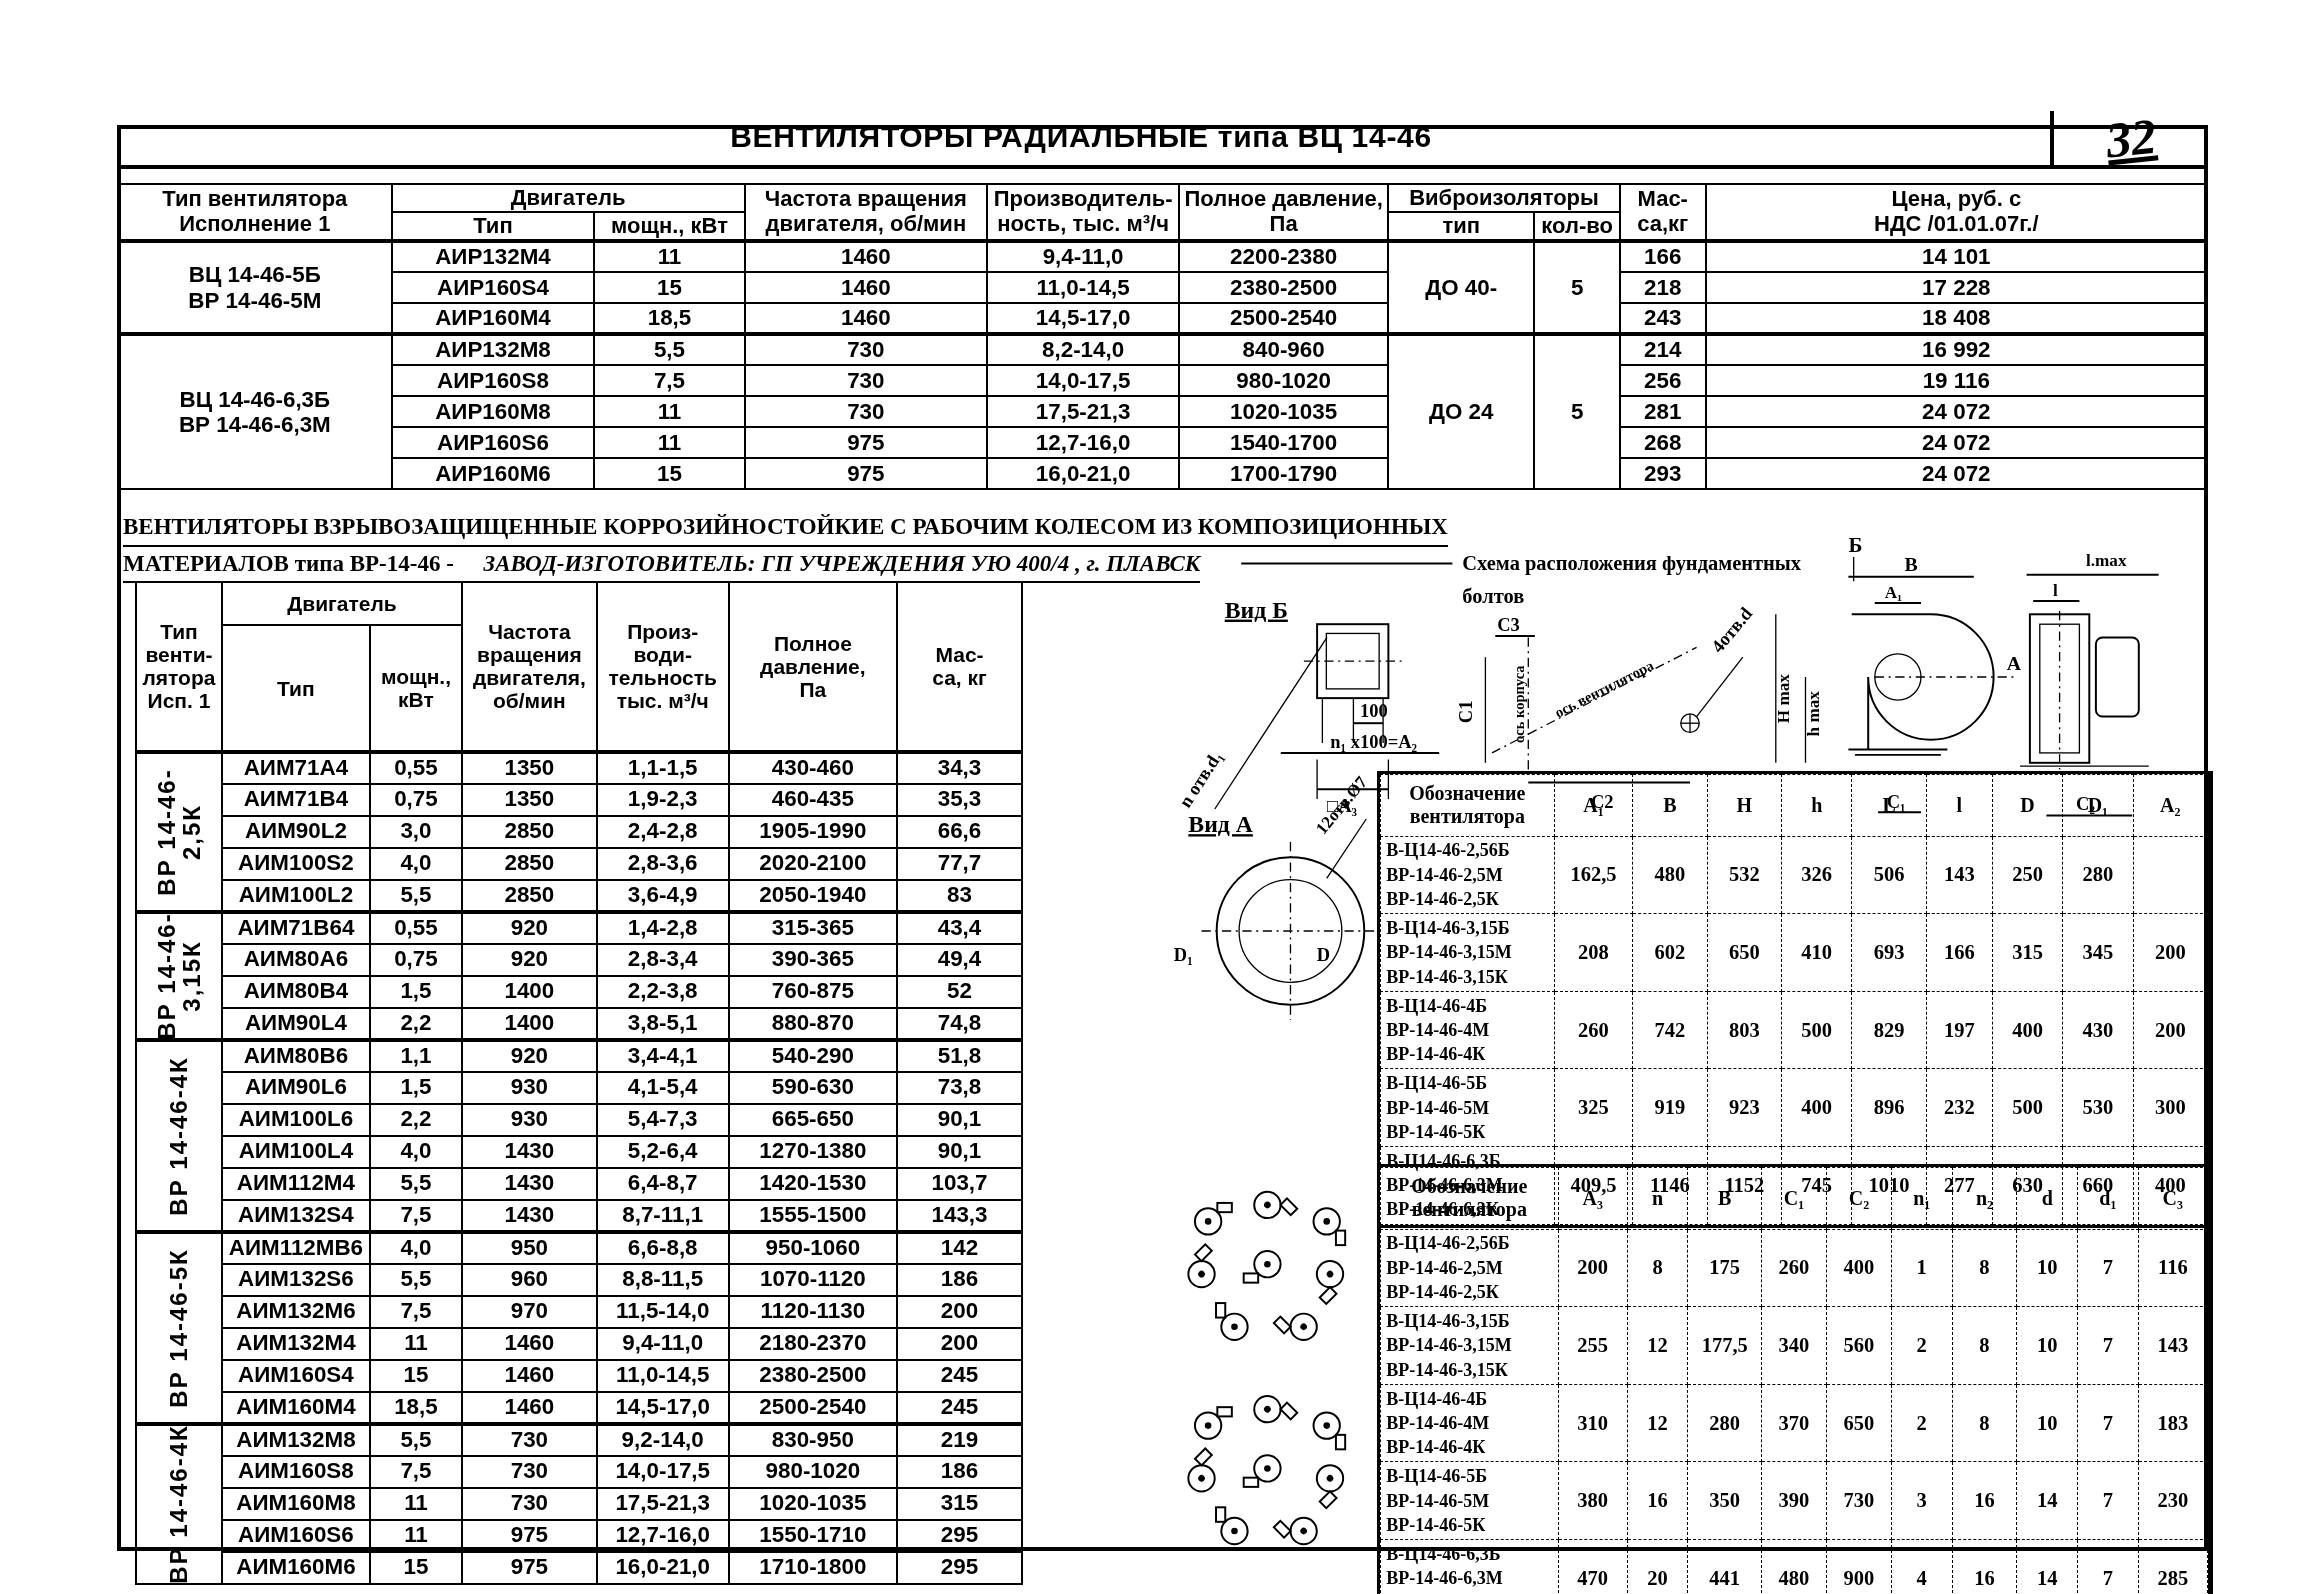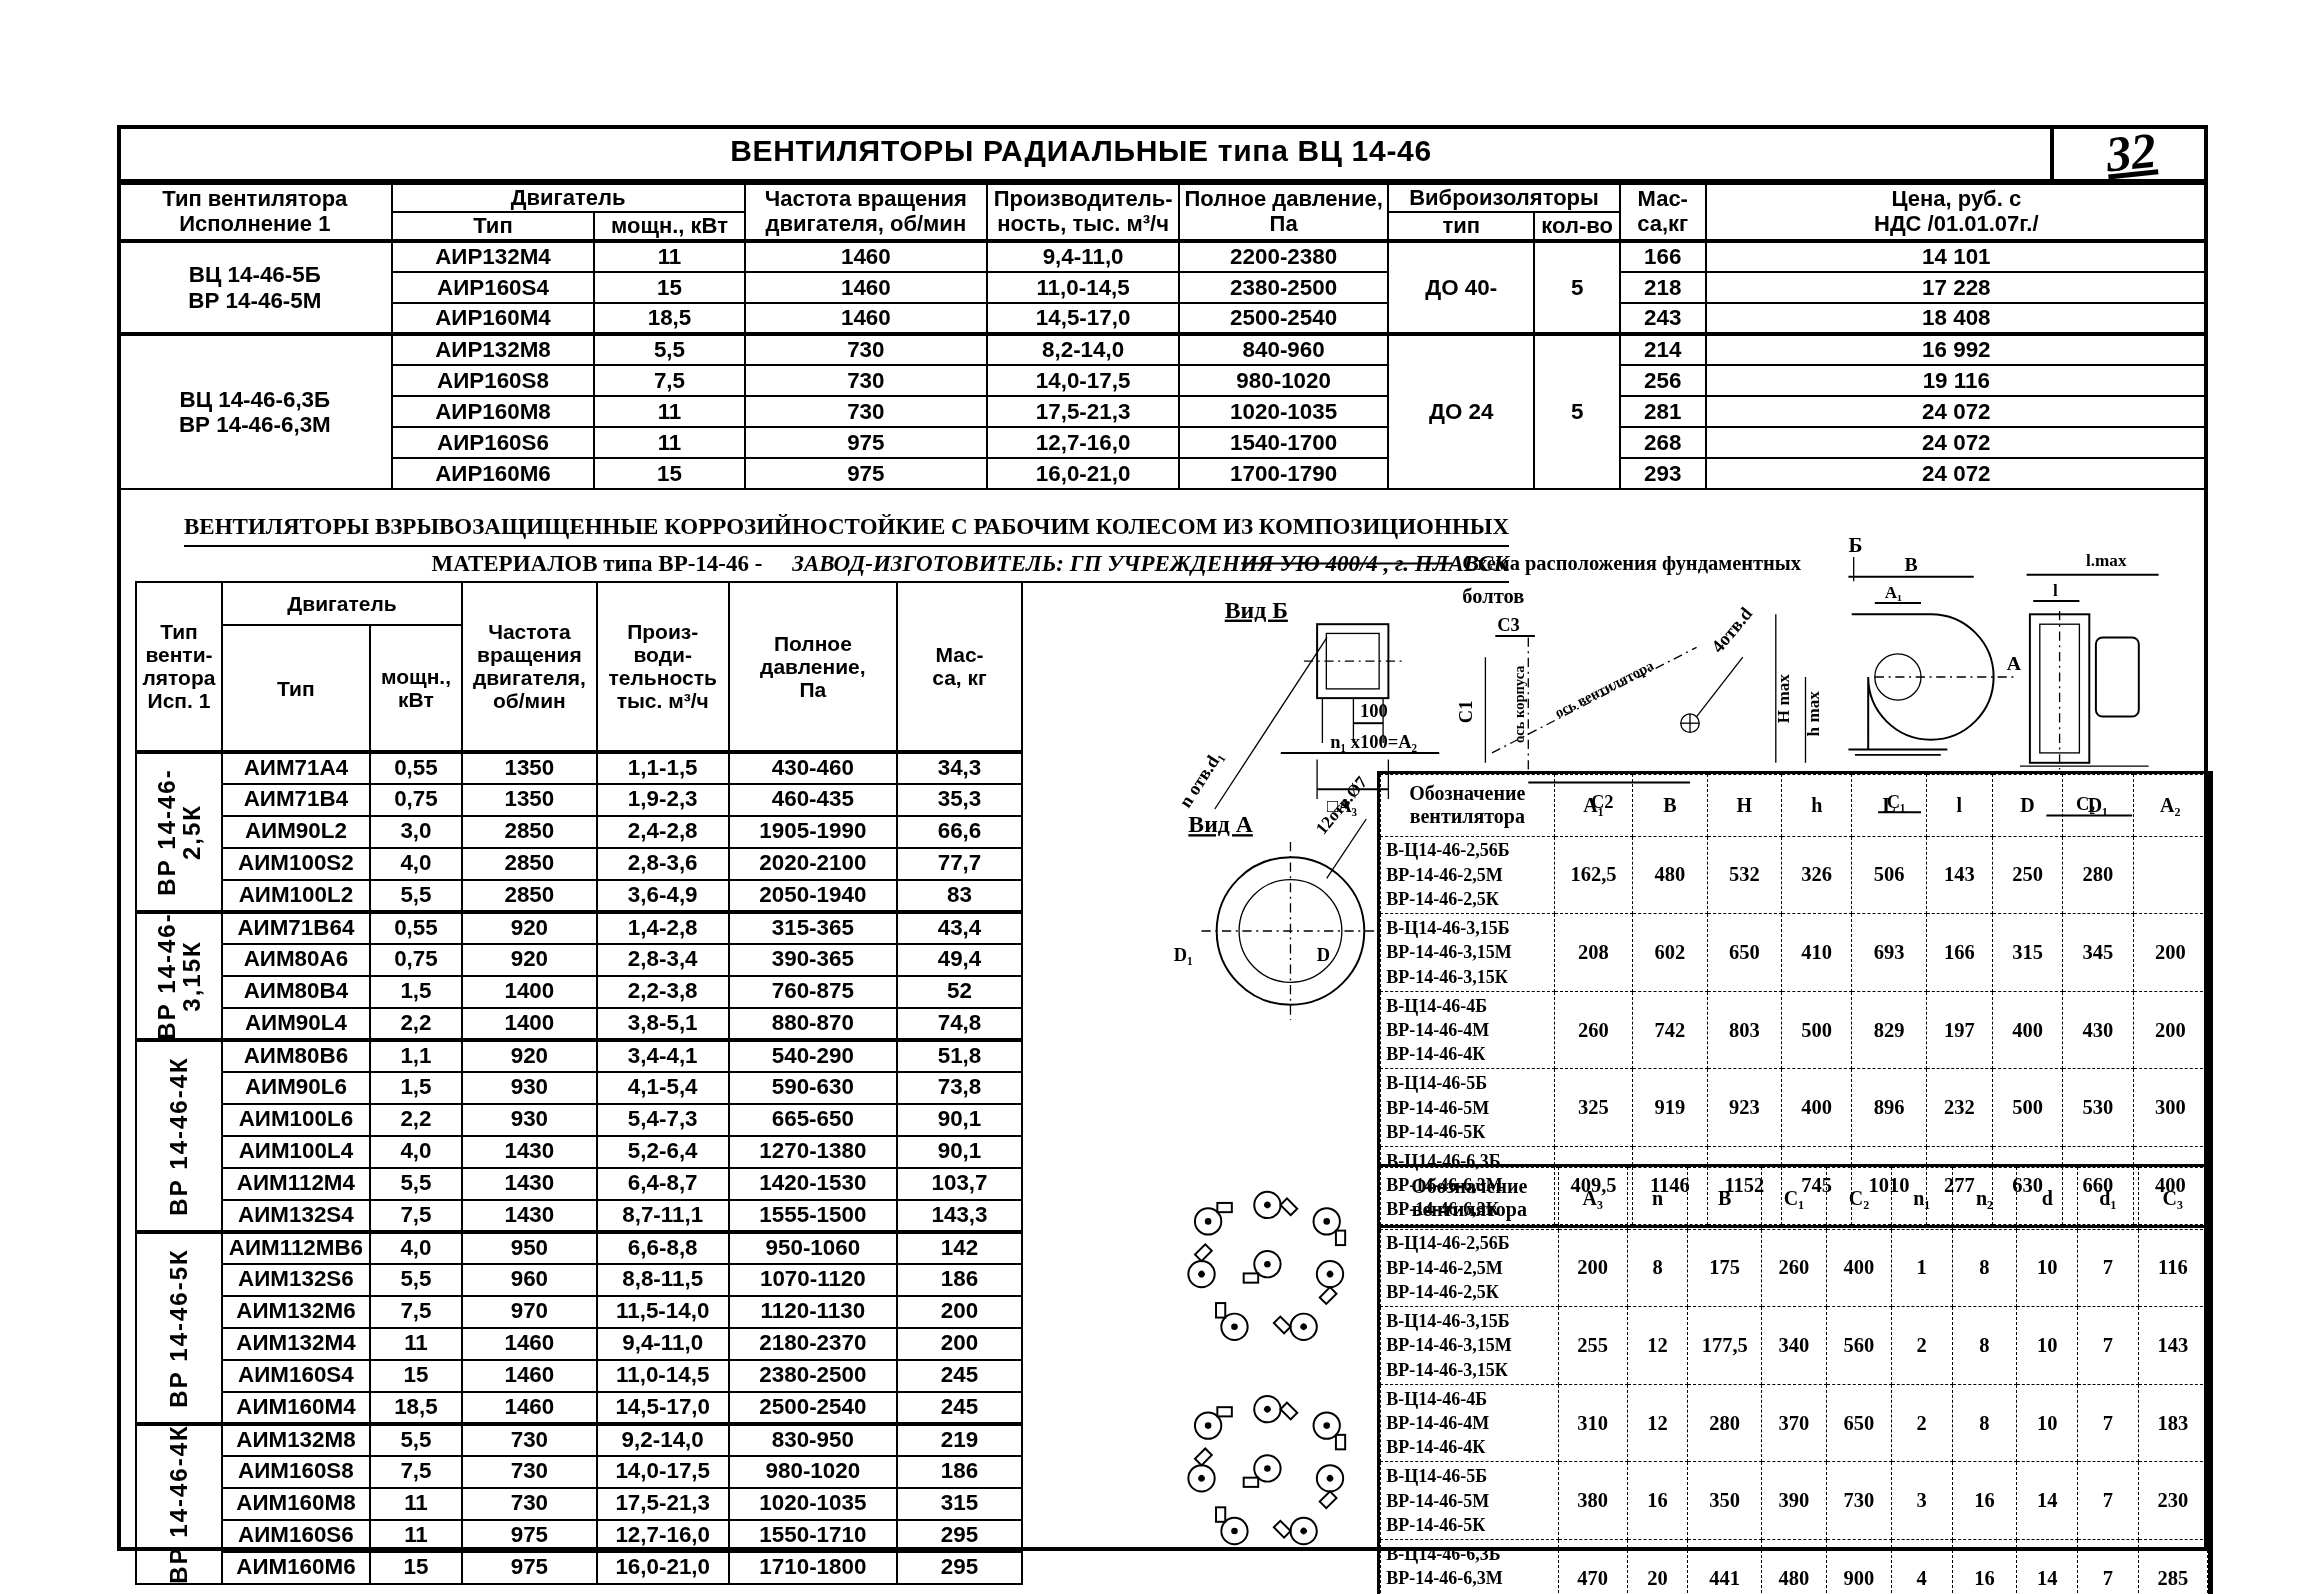--- a/index.html
+++ b/index.html
@@ -1,36 +1,36 @@
 <!DOCTYPE html>
 <html style="font-size:10.6px"><head>
 <meta charset="utf-8">
 <style>
   html,body{margin:0;padding:0;background:#fff;}
   .sheet{position:relative;width:2319px;height:1595px;background:#fff;color:#000;
          font-family:"Liberation Sans","DejaVu Sans",sans-serif;overflow:hidden;}
   .frame{position:absolute;left:117px;top:125px;width:2091px;height:1426px;border:4px solid #000;box-sizing:border-box;}
   
-  .titlebar{position:absolute;left:117px;top:125px;width:2091px;height:58px;border-bottom:4px solid #000;box-sizing:border-box;}
+  .titlebar{position:absolute;left:117px;top:111px;width:2091px;height:58px;border-bottom:4px solid #000;box-sizing:border-box;}
   .title{position:absolute;left:119px;top:9.2px;width:1690px;text-align:center;font-size:30px;font-weight:bold;letter-spacing:0.7px;}
   .pagebox{position:absolute;right:0;top:0;width:158px;height:100%;border-left:4px solid #000;box-sizing:border-box;
            display:flex;align-items:center;justify-content:center;}
   .pagenum{font-family:"Liberation Serif","DejaVu Serif",serif;font-style:italic;font-weight:bold;font-size:50px;
            transform:rotate(-6deg);text-decoration:underline;}
   
   table{border-collapse:collapse;table-layout:fixed;}
   .t-main{position:absolute;left:117px;top:183px;width:2091px;font-size:22.4px;line-height:1.12;}
   .t-main th,.t-main td{border:2.6px solid #000;padding:0.7px 2.6px;text-align:center;vertical-align:middle;
                         font-weight:bold;white-space:pre-line;overflow:hidden;}
   .t-main thead th{font-size:22px;}
   .t-main tbody tr{height:31px;}
   .t-main tr.group-start td{border-top:4.6px solid #000;}
   
   .heading{position:absolute;left:123px;top:510px;width:1386px;font-family:"Liberation Serif","DejaVu Serif",serif;
-           font-weight:bold;font-size:23px;line-height:1.45;text-align:right;}
+           font-weight:bold;font-size:23px;line-height:1.45;}
   .heading .u{border-bottom:2.6px solid #000;display:inline-block;padding-bottom:1.3px;}
   .heading .it{font-style:italic;margin-left:24px;}
   
   .t-left{position:absolute;left:135px;top:581px;width:888px;font-size:22.4px;line-height:1.1;}
   .t-left th,.t-left td{border:2.6px solid #000;padding:0.7px 1.3px;text-align:center;vertical-align:middle;
                         font-weight:bold;white-space:pre-line;overflow:hidden;}
   .t-left thead th{height:122px;font-size:21px;}
   .t-left tbody tr{height:32px;}
   .t-left tr.group-start td{border-top:4.6px solid #000;}
   .rot-cell{position:relative;overflow:visible;}

